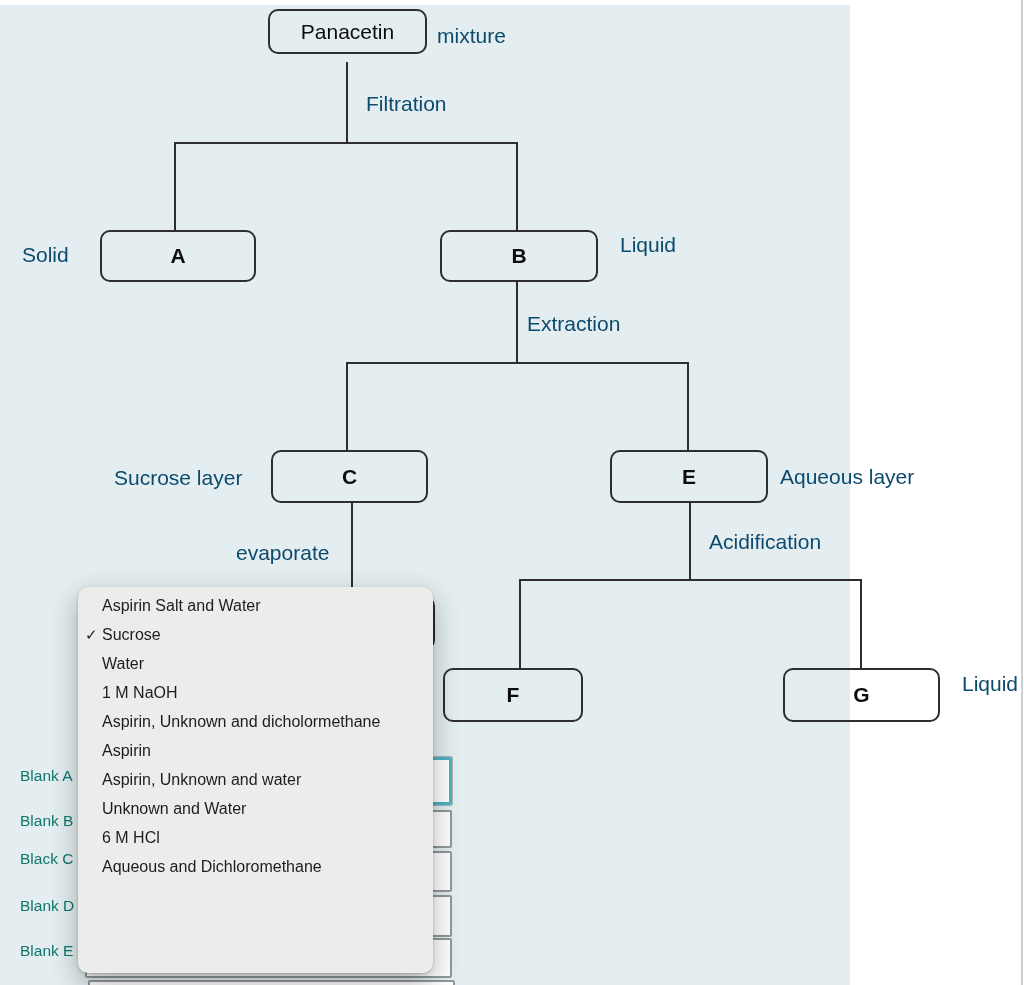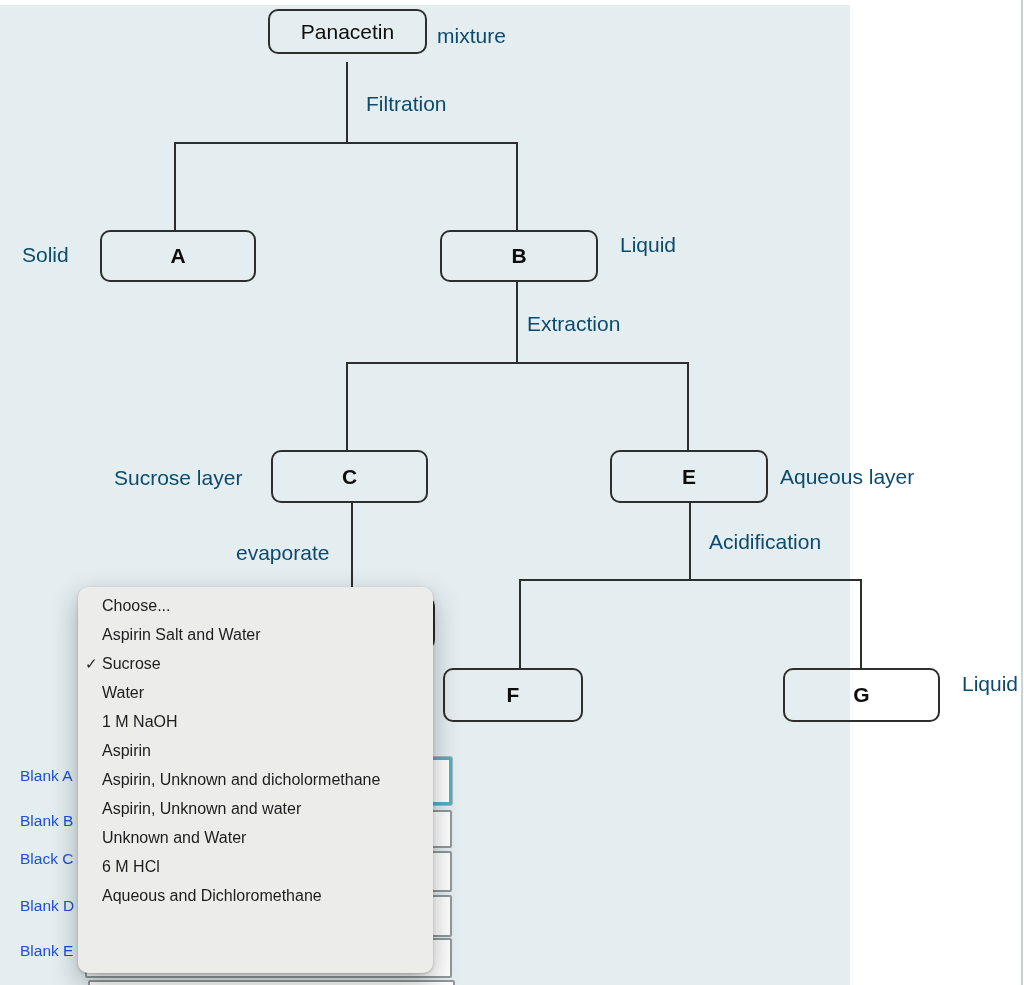--- a/index.html
+++ b/index.html
@@ -56,21 +56,21 @@
   .lab-solid      { left:22px;  top:243px; }
   .lab-liquid-b   { left:620px; top:233px; }
   .lab-extraction { left:527px; top:312px; }
   .lab-organic    { left:114px; top:466px; }
   .lab-aqueous    { left:780px; top:465px; }
   .lab-evaporate  { left:236px; top:541px; }
   .lab-acidification { left:709px; top:530px; }
   .lab-liquid-g   { left:962px; top:672px; }
 
   
-  .blabel { position:absolute; z-index:5; font-size:15.5px; color:#1d4ed8; white-space:nowrap; }
+  .blabel { position:absolute; z-index:5; font-size:15.5px; color:#0f766e; white-space:nowrap; }
   .bl-a { left:20px; top:767px; }
   .bl-b { left:20px; top:812px; }
   .bl-c { left:20px; top:850px; }
   .bl-d { left:20px; top:897px; }
   .bl-e { left:20px; top:942px;text-align:right; }
 
   
   .inputbox {
     position:absolute; z-index:6;
     background:#ffffff; border:2px solid #8f999b; border-radius:2px;
@@ -149,40 +149,37 @@
 
   <div class="inputbox ib-1"></div>
   <div class="inputbox ib-2"></div>
   <div class="inputbox ib-3"></div>
   <div class="inputbox ib-4"></div>
   <div class="inputbox ib-5"></div>
   <div class="inputbox ib-6"></div>
 
   <div class="menu">
     <div class="menu-item">
-        <span>Choose...</span>
-      </div>
-    <div class="menu-item">
         <span>Aspirin Salt and Water</span>
       </div>
     <div class="menu-item">
         <span class="check">✓</span>
         <span>Sucrose</span>
       </div>
     <div class="menu-item">
         <span>Water</span>
       </div>
     <div class="menu-item">
         <span>1 M NaOH</span>
       </div>
     <div class="menu-item">
-        <span>Aspirin</span>
+        <span>Aspirin, Unknown and dicholormethane</span>
       </div>
     <div class="menu-item">
-        <span>Aspirin, Unknown and dicholormethane</span>
+        <span>Aspirin</span>
       </div>
     <div class="menu-item">
         <span>Aspirin, Unknown and water</span>
       </div>
     <div class="menu-item">
         <span>Unknown and Water</span>
       </div>
     <div class="menu-item">
         <span>6 M HCl</span>
       </div>

